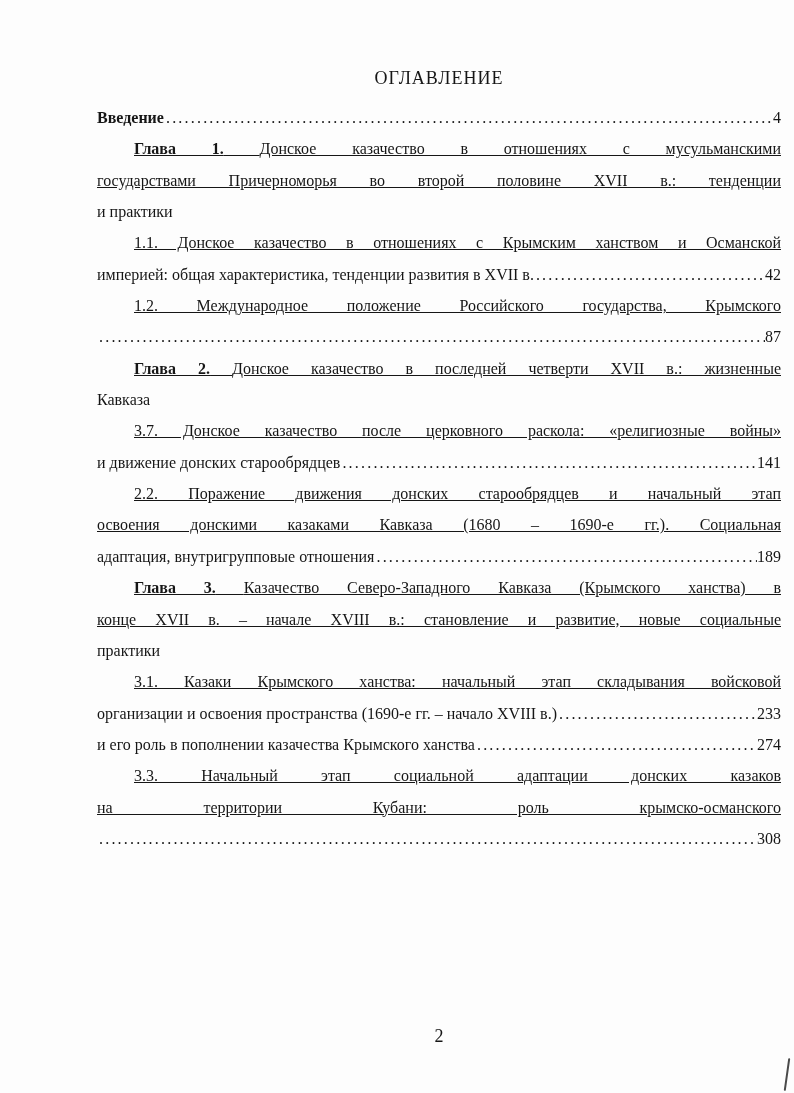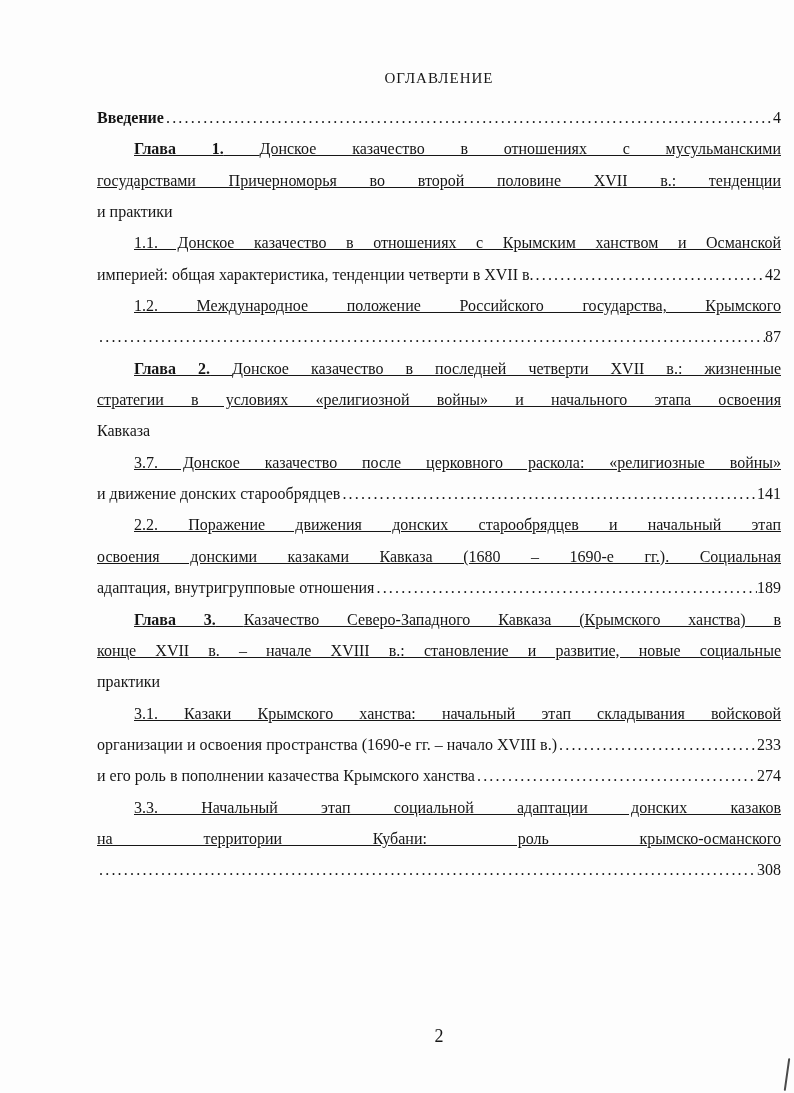--- a/index.html
+++ b/index.html
@@ -6,21 +6,21 @@
   body{
     width:794px;height:1093px;position:relative;
     background:#ffffff;
     font-family:"Liberation Serif","DejaVu Serif",serif;
     color:#161616;
     overflow:hidden;
   }
   .page{position:absolute;inset:0;background:#fdfdfd;}
   .content{position:absolute;left:97px;top:66px;width:684px;}
   .title{
-    text-align:center;font-size:15px;letter-spacing:1px;
+    text-align:center;font-size:18px;letter-spacing:1px;
     height:36px;line-height:24px;font-weight:400;
   }
   .toc-list{width:100%;}
   .line{
     height:31.35px;line-height:31.35px;font-size:16px;
     white-space:nowrap;
   }
   .line.fill{
     text-align:justify;text-align-last:justify;
     white-space:normal;
@@ -53,31 +53,30 @@
         <div class="line pgline">
           <b>Введение</b>
           <span class="leader">..........................................................................................................................................................................</span>
           <span class="pg">4</span>
         </div>
         <div class="line indent fill"><b>Глава 1.</b> <span>Донское казачество в отношениях с мусульманскими</span></div>
         <div class="line fill"><span>государствами Причерноморья во второй половине XVII в.: тенденции</span></div>
         <div class="line"><span>и практики</span></div>
         <div class="line indent fill"><span>1.1. Донское казачество в отношениях с Крымским ханством и Османской</span></div>
         <div class="line pgline">
-          <span>империей: общая характеристика, тенденции четверти в XVII в. </span>
+          <span>империей: общая характеристика, тенденции развития в XVII в. </span>
           <span class="leader">..........................................................................................................................................................................</span>
           <span class="pg">42</span>
         </div>
         <div class="line indent fill"><span>1.2. Международное положение Российского государства, Крымского</span></div>
         <div class="line pgline">
           <span class="leader">..........................................................................................................................................................................</span>
           <span class="pg">87</span>
         </div>
         <div class="line indent fill"><b>Глава 2.</b> <span>Донское казачество в последней четверти XVII в.: жизненные</span></div>
-        <div class="line fill"><span>стратегии в условиях «религиозной войны» и начального этапа освоения</span></div>
         <div class="line"><span>Кавказа</span></div>
         <div class="line indent fill"><span>3.7. Донское казачество после церковного раскола: «религиозные войны»</span></div>
         <div class="line pgline">
           <span>и движение донских старообрядцев</span>
           <span class="leader">..........................................................................................................................................................................</span>
           <span class="pg">141</span>
         </div>
         <div class="line indent fill"><span>2.2. Поражение движения донских старообрядцев и начальный этап</span></div>
         <div class="line fill"><span>освоения донскими казаками Кавказа (1680 – 1690-е гг.). Социальная</span></div>
         <div class="line pgline">

